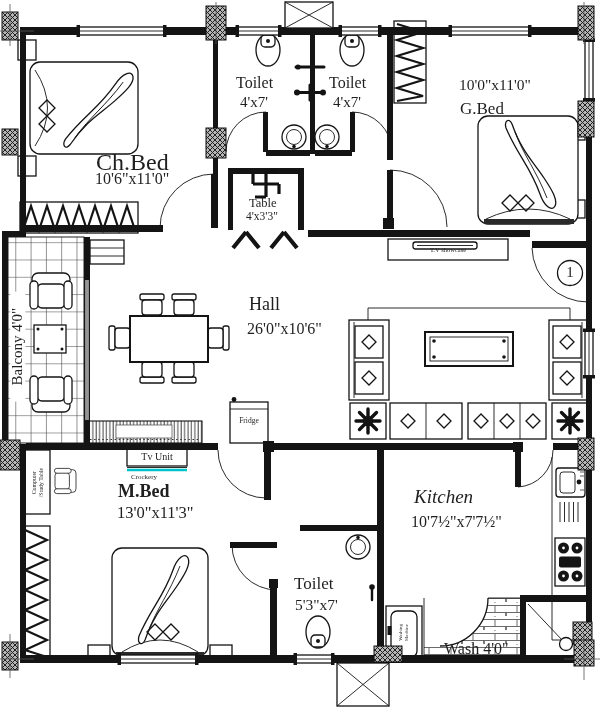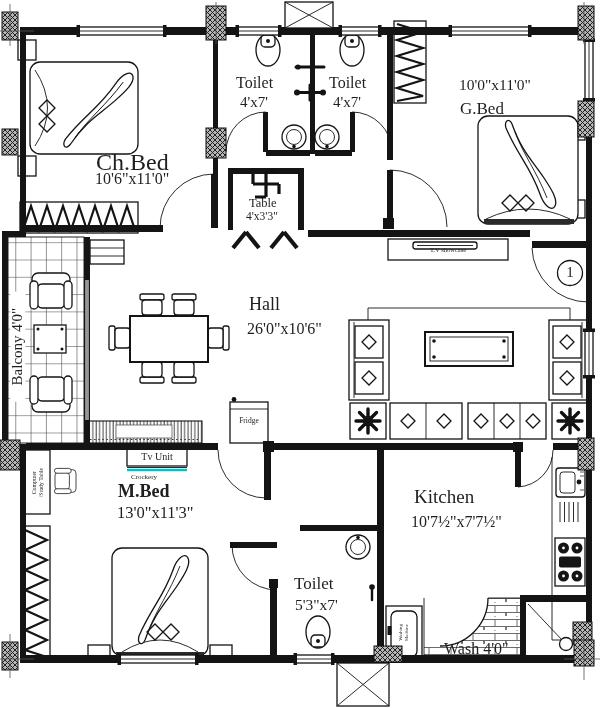--- a/index.html
+++ b/index.html
@@ -467,21 +467,21 @@
 <div class="lbl" style="left:246px;top:211px;font-size:11.5px;">4'x3'3"</div>
 
 <div class="lbl" style="left:249px;top:295px;font-size:18px;">Hall</div>
 <div class="lbl" style="left:247px;top:321px;font-size:16px;">26'0"x10'6"</div>
 
 <div class="lbl ctr" style="left:-37px;top:339px;width:110px;font-size:15px;transform:rotate(-90deg);background:#fff;">Balcony 4'0"</div>
 
 <div class="lbl" style="left:118px;top:482px;font-size:18px;font-weight:bold;">M.Bed</div>
 <div class="lbl" style="left:117px;top:505px;font-size:16.5px;">13'0"x11'3"</div>
 
-<div class="lbl" style="left:414px;top:487px;font-size:19px;">Kitchen</div>
+<div class="lbl" style="left:414px;top:487px;font-size:19px;font-style:italic;">Kitchen</div>
 <div class="lbl" style="left:411px;top:514px;font-size:16px;">10'7½"x7'7½"</div>
 
 <div class="lbl" style="left:294px;top:575px;font-size:17px;">Toilet</div>
 <div class="lbl" style="left:295px;top:597px;font-size:15.5px;">5'3"x7'</div>
 
 <div class="lbl" style="left:444px;top:641px;font-size:16px;">Wash 4'0"</div>
 
 <div class="lbl ctr" style="left:410px;top:247px;width:76px;font-size:6.5px;">T.V showcase</div>
 <div class="lbl ctr" style="left:118px;top:426px;width:52px;font-size:7px;margin-top:48px;">Crockery</div>
 <div class="lbl ctr" style="left:233px;top:417px;width:32px;font-size:7.5px;">Fridge</div>

